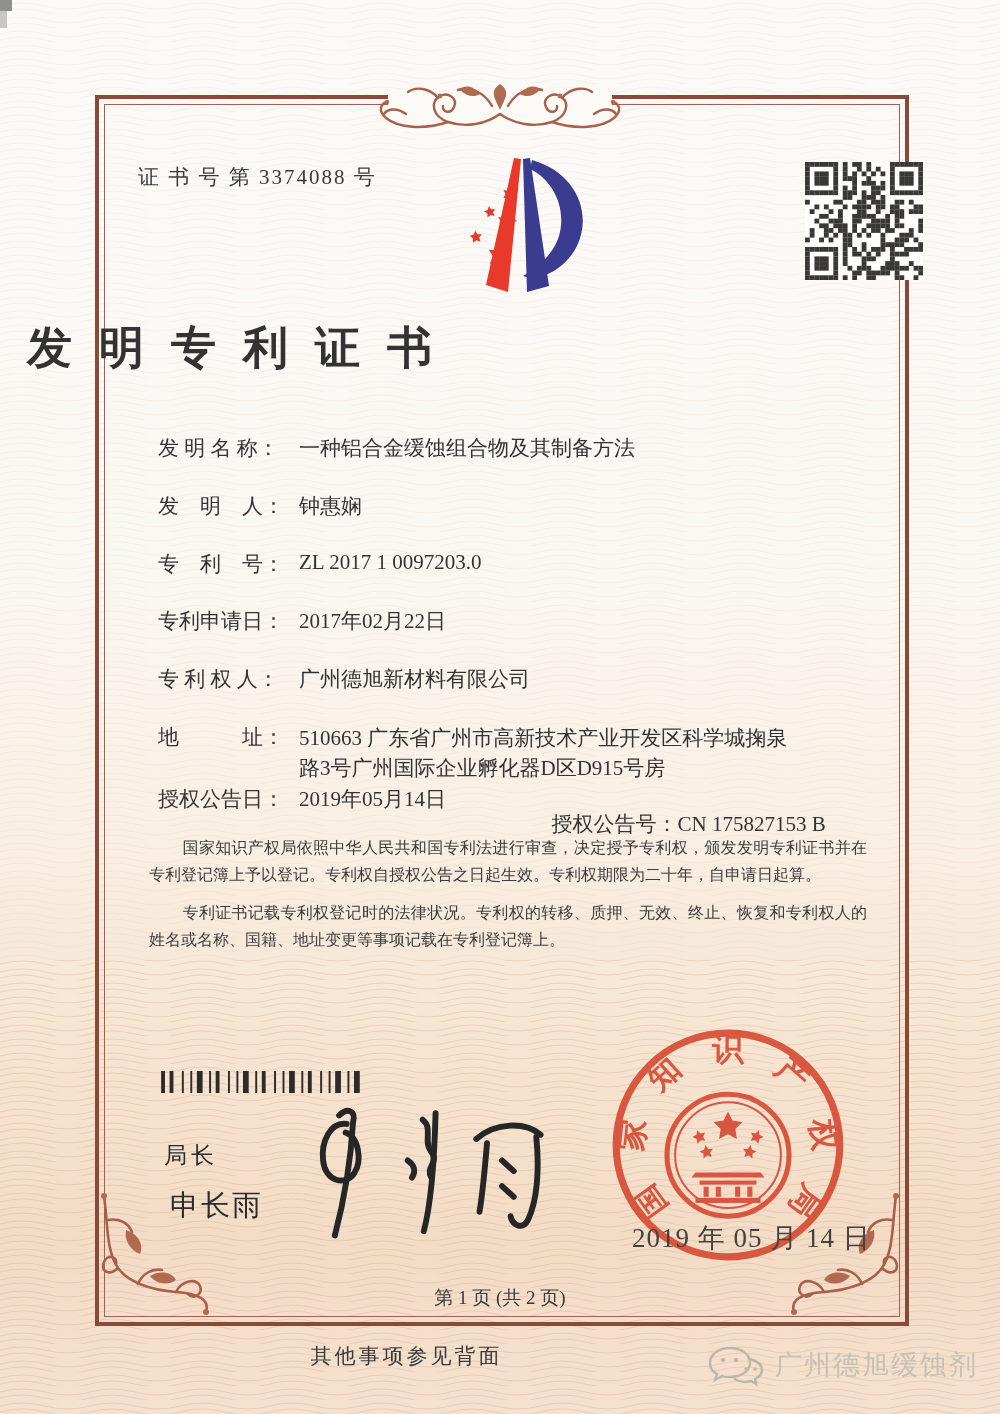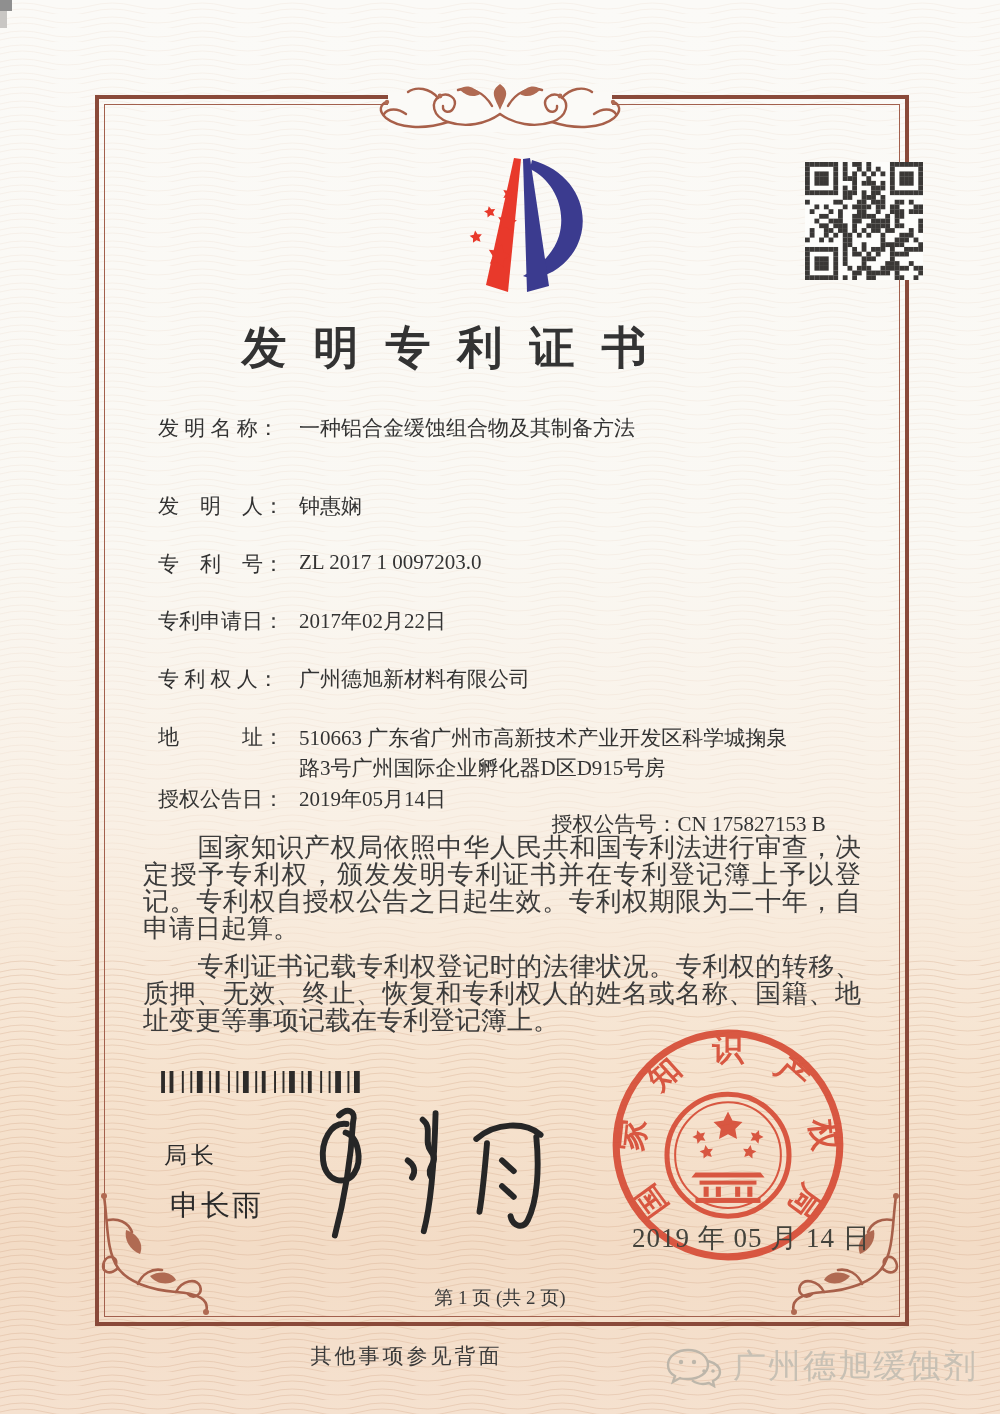--- a/index.html
+++ b/index.html
@@ -4,41 +4,41 @@
 <style>
   html,body{margin:0;padding:0;background:#e9e7e3;}
   .page{position:relative;width:1000px;height:1414px;margin:0 auto;overflow:hidden;
     background:linear-gradient(180deg,#fbfaf7 0%,#faf8f3 38%,#f9f0e5 58%,#f6e3cf 76%,#f3dcc6 88%,#f5e1cf 100%);
     font-family:"Liberation Serif","DejaVu Serif",serif;color:#2f2f2f;}
   .abs{position:absolute;}
   .texture{left:0;top:0;pointer-events:none;}
   .frame{left:95px;top:95px;width:806px;height:1223px;border:4px solid #8a4a3a;}
   .frame-inner{position:absolute;left:5px;top:5px;right:5px;bottom:5px;border:1px solid #a2604d;}
   .cert-no{left:138px;top:163px;font-size:21px;letter-spacing:2px;color:#3a3a3a;}
-  .title{left:0;top:318px;width:888px;text-align:center;font-size:45px;font-weight:bold;
+  .title{left:0;top:318px;width:888px;text-align:left;font-size:45px;font-weight:bold;
     letter-spacing:27px;text-indent:27px;color:#333;}
   .frow{position:absolute;left:158px;font-size:21px;color:#333;}
   .flabel{white-space:pre;}
   .fvalue{position:absolute;left:131px;top:0;white-space:pre;margin-left:10px;}
   .fvalue.wrap{white-space:normal;width:492px;line-height:30px;}
   .grant2{position:absolute;left:362px;top:0;white-space:pre;}
-  .paras{left:143px;top:834px;width:718px;font-size:26px;line-height:27px;color:#3c3c3c;text-align:justify;}
+  .paras{left:149px;top:834px;width:718px;font-size:16px;line-height:27px;color:#3c3c3c;text-align:justify;}
   .paras p{margin:0 0 11px 0;text-indent:2.1em;}
   .barcode{left:160px;top:1071px;width:248px;height:22px;}
   .director-title{left:164px;top:1140px;font-size:23px;letter-spacing:4px;color:#2b2b2b;
     font-family:Liberation Mono, monospace;}
   .director-name{left:170px;top:1186px;font-size:29px;letter-spacing:2px;color:#2b2b2b;
     font-family:Liberation Mono, monospace;}
   .signature{left:292px;top:1094px;}
   .seal{left:606px;top:1023px;}
   .seal-date{left:632px;top:1220px;font-size:27px;letter-spacing:1px;color:#43433c;z-index:5;}
   .page-num{left:0;top:1285px;width:1000px;text-align:center;font-size:19px;color:#3a3a3a;}
   .back-note{left:0;top:1342px;width:813px;text-align:center;font-size:21px;letter-spacing:3px;color:#3a3a3a;}
   .watermark{right:22px;top:1344px;display:flex;align-items:center;gap:8px;color:#c7c0b4;
-    font-size:33px;letter-spacing:2px;font-family:"Liberation Sans","DejaVu Sans",sans-serif;}
+    font-size:27px;letter-spacing:2px;font-family:"Liberation Sans","DejaVu Sans",sans-serif;}
   .chip1{left:0;top:0;width:12px;height:11px;background:#8f8f8f;}
   .chip2{left:0;top:11px;width:7px;height:17px;background:#c9c7c4;}
 </style>
 </head>
 <body>
 
 <div class="page">
 
   <svg width="0" height="0" style="position:absolute">
       <defs>
@@ -116,20 +116,21 @@
       </g>
       <g fill="#b06a52">
         <path d="M28,40 C40,44 46,54 42,64 C32,60 26,50 28,40 Z"></path>
         <path d="M52,86 C62,80 74,82 78,90 C70,96 58,94 52,86 Z"></path>
         <circle cx="6" cy="6" r="3"></circle>
           <circle cx="108" cy="122" r="3"></circle>
       </g>
     </g>
   </svg>
 
+  <div class="abs cert-no">证 书 号 第 3374088 号</div>
 
   <svg class="abs" style="left:435px;top:150px;" width="170" height="148" viewBox="0 0 170 148">
     <g>
       <path d="M97,10 C140,22 158,62 142,96 C130,120 104,132 88,126 C100,119 118,106 124,86 C132,58 118,30 95,19 Z" fill="#3b3b8f"></path>
       <path d="M88,9 L95,8 L114,136 L92,142 Z" fill="#3b3b8f"></path>
       <path d="M79,8 L86,9 L73,142 L51,135 Z" fill="#e8392b"></path>
     </g>
     <g fill="#e8392b">
       <use href="#star" transform="translate(74,44) scale(7) rotate(18)"></use>
       <use href="#star" transform="translate(55,62) scale(6) rotate(-12)"></use>
@@ -453,21 +454,21 @@
         <rect x="2" y="24" width="1.02" height="1.02"></rect>
         <rect x="3" y="24" width="1.02" height="1.02"></rect>
         <rect x="4" y="24" width="1.02" height="1.02"></rect>
         <rect x="5" y="24" width="1.02" height="1.02"></rect>
         <rect x="6" y="24" width="1.02" height="1.02"></rect>
       </g>
   </svg>
 
   <div class="abs title">发明专利证书</div>
 
-  <div class="abs frow" style="top:414px;">
+  <div class="abs frow" style="top:434px;">
     <span class="flabel">发 明 名 称：</span>
     <span class="fvalue">一种铝合金缓蚀组合物及其制备方法</span>
   </div>
   <div class="abs frow" style="top:492px;">
     <span class="flabel">发　明　人：</span>
     <span class="fvalue">钟惠娴</span>
   </div>
   <div class="abs frow" style="top:550px;">
     <span class="flabel">专　利　号：</span>
     <span class="fvalue">ZL 2017 1 0097203.0</span>

